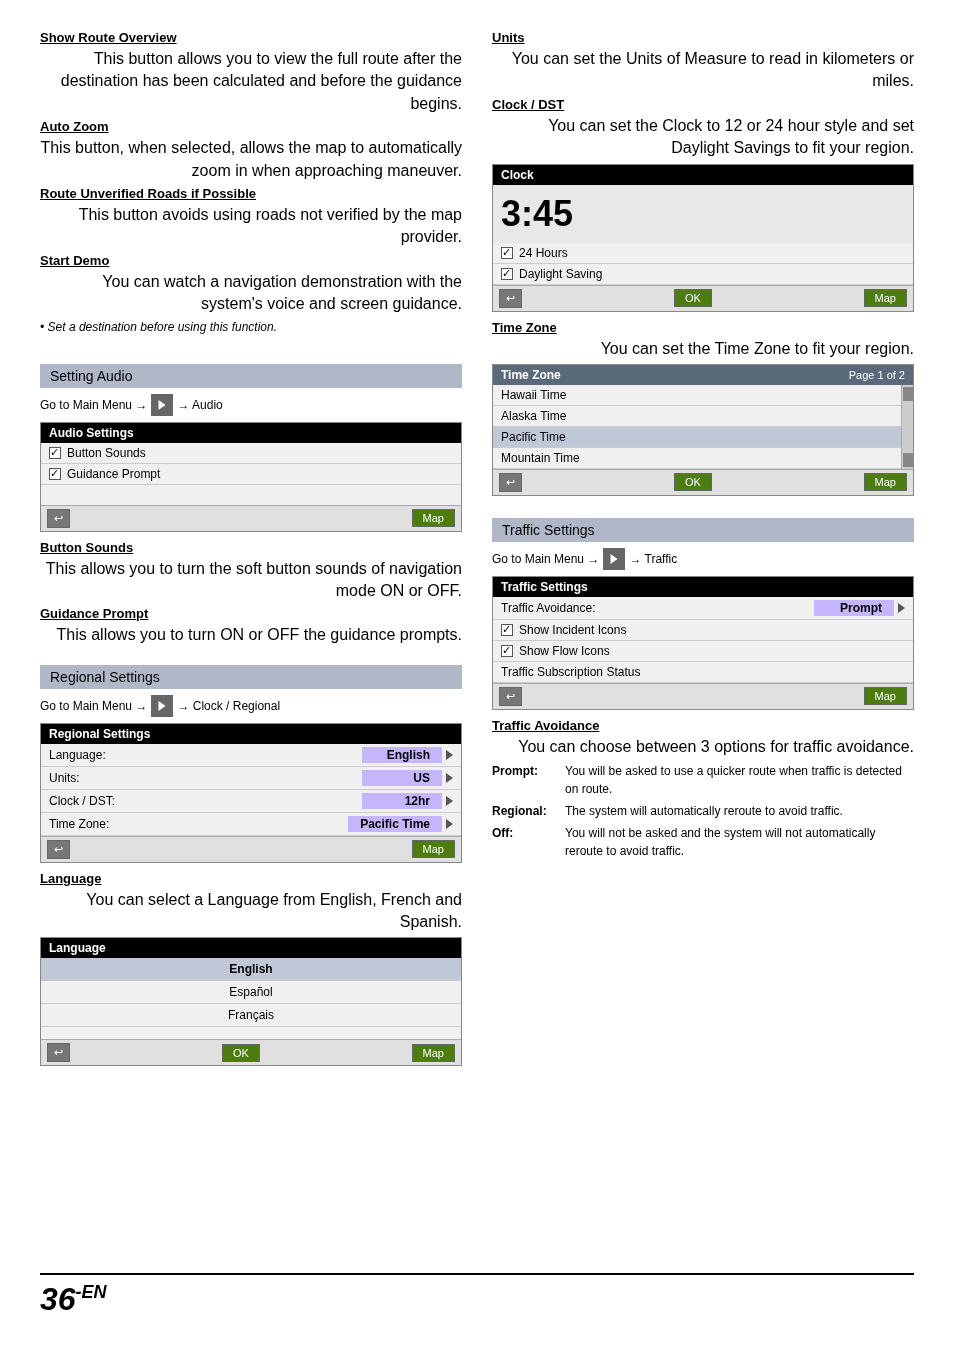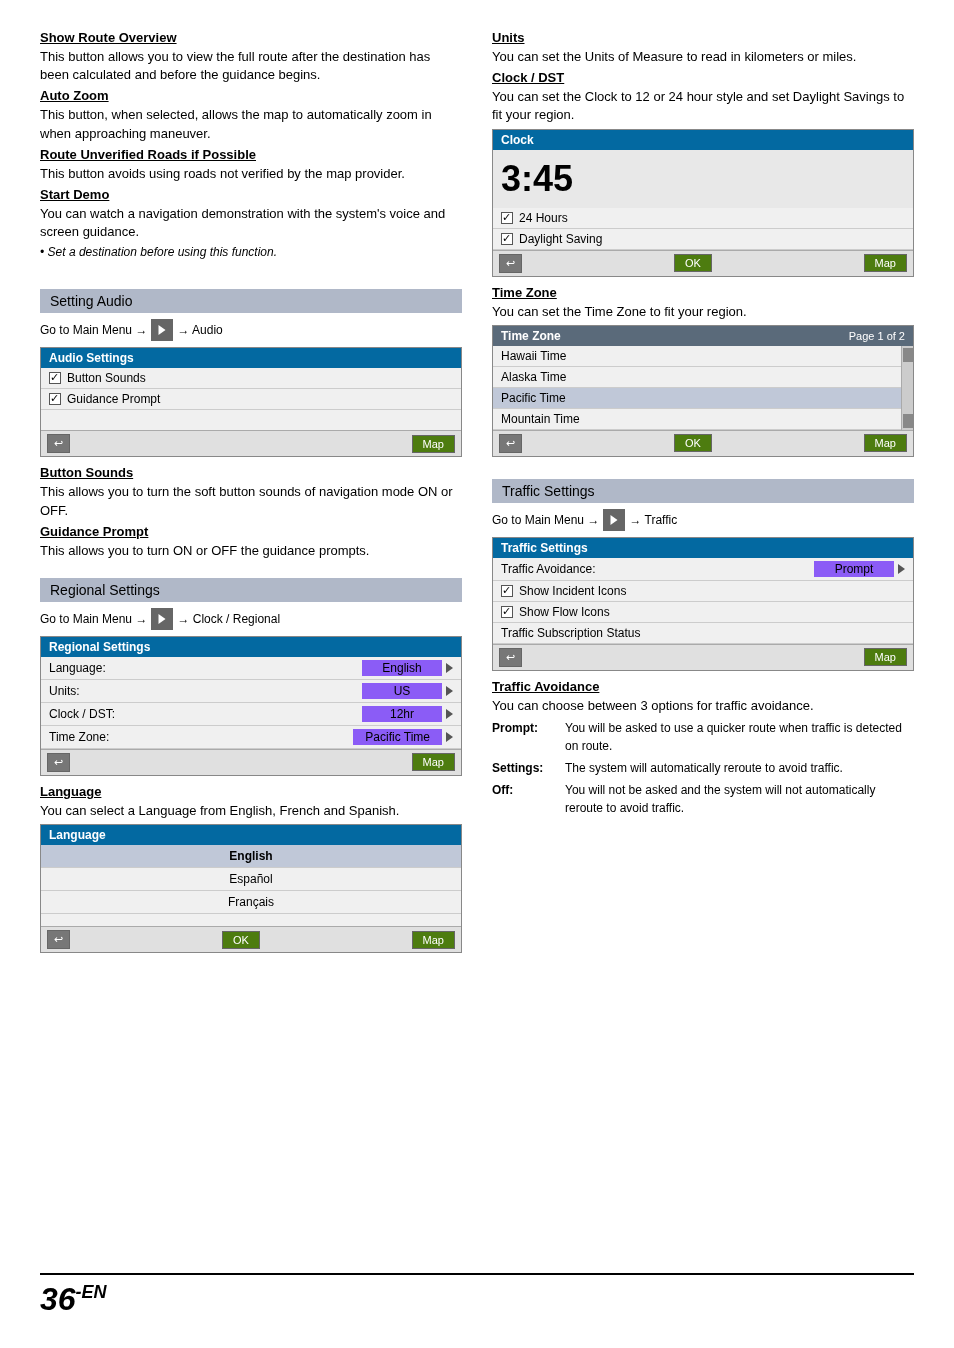--- a/index.html
+++ b/index.html
@@ -26,23 +26,24 @@
       font-weight: bold;
       font-size: 13px;
       text-decoration: underline;
       margin-bottom: 3px;
       margin-top: 12px;
     }
     .section-title:first-child {
       margin-top: 0;
     }
     .section-text {
-      font-size: 13px;
+      font-size: 16px;
       line-height: 1.4;
       margin-bottom: 4px;
+      text-align: right;
     }
     .italic-note {
       font-style: italic;
       font-size: 12px;
       margin-top: 4px;
       margin-bottom: 16px;
     }
     
     .section-bar {
       background: #b0b8c8;
@@ -82,21 +83,21 @@
       transform: translate(-50%, -50%);
     }
     
     .mock-screen {
       border: 1px solid #888;
       background: #f0f0f0;
       margin-bottom: 8px;
       font-size: 12px;
     }
     .mock-screen-header {
-      background: #0369a1;
+      background: #000000;
       color: #fff;
       padding: 3px 8px;
       font-size: 12px;
       font-weight: bold;
     }
     .mock-screen-row {
       display: flex;
       align-items: center;
       padding: 3px 8px;
       border-bottom: 1px solid #ccc;
@@ -150,25 +151,26 @@
     }
     .arrow-right {
       display: inline-block;
       width: 0;
       height: 0;
       border-top: 5px solid transparent;
       border-bottom: 5px solid transparent;
       border-left: 7px solid #555;
     }
     .row-value-box {
-      background: #8b5cf6;
+      background: #c4b5fd;
       padding: 1px 12px;
       font-size: 12px;
       min-width: 80px;
-      text-align: center;
+      text-align: right;
+      font-weight: bold;
     }
     
     .clock-display {
       text-align: left;
       font-size: 36px;
       font-weight: bold;
       padding: 8px;
       background: #e8e8e8;
     }
     
@@ -487,21 +489,21 @@
 
         <div>
           <div class="section-title">Traffic Avoidance</div>
           <div class="section-text">You can choose between 3 options for traffic avoidance.</div>
           <div class="traffic-desc">
             <div class="traffic-desc-row">
               <span class="traffic-desc-label">Prompt:</span>
               <span>You will be asked to use a quicker route when traffic is detected on route.</span>
             </div>
             <div class="traffic-desc-row">
-              <span class="traffic-desc-label">Settings:</span>
+              <span class="traffic-desc-label">Regional:</span>
               <span>The system will automatically reroute to avoid traffic.</span>
             </div>
             <div class="traffic-desc-row">
               <span class="traffic-desc-label">Off:</span>
               <span>You will not be asked and the system will not automatically reroute to avoid traffic.</span>
             </div>
           </div>
         </div>
 
       </div>

